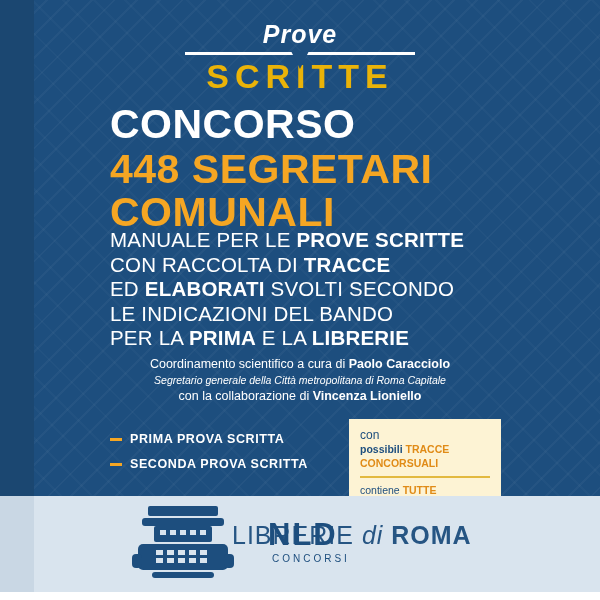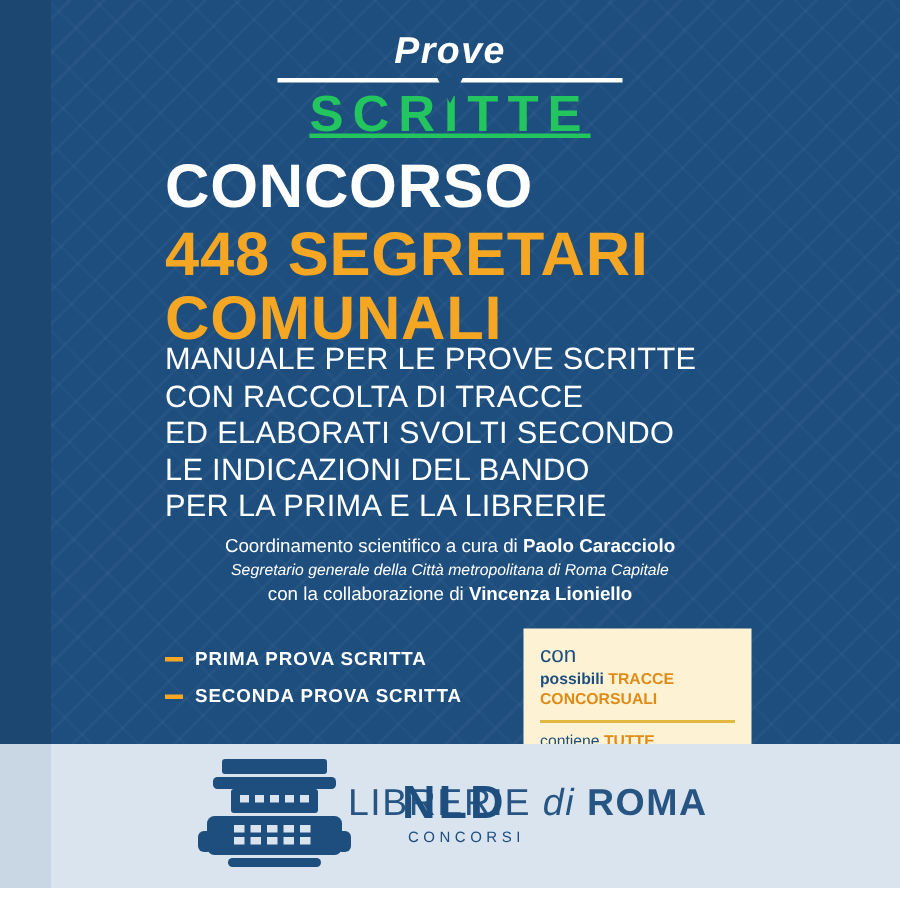--- a/index.html
+++ b/index.html
@@ -61,27 +61,26 @@
     position:relative;
   }
   .brand-rule::after{
     content:"";
     position:absolute; left:50%; top:-1px; transform:translateX(-50%);
     width:18px; height:18px;
     background:#1d4e7e;
     clip-path:polygon(50% 100%, 0 0, 100% 0);
   }
   .brand-scritte{
-    color:#22c55e;
+    color:#eab308;
     font-size:34px;
     font-weight:bold;
     letter-spacing:6px;
     margin-top:4px;
     line-height:1;
-    text-decoration:underline;
   }
 
   
   .titles{
     position:absolute; top:104px; left:110px; width:470px;
   }
   .t-concorso{
     color:#ffffff;
     font-size:41px;
     font-weight:bold;
@@ -105,21 +104,21 @@
   }
 
   
   .subtitle{
     position:absolute; top:228px; left:110px; width:460px;
     color:#ffffff;
     font-size:20.5px;
     line-height:1.20;
     letter-spacing:0.2px;
   }
-  .subtitle b{ font-weight:normal; }
+  .subtitle b{ font-weight:bold; }
   .subtitle .prova-scritta{
     display:block;
     color:#f5a623;
     font-weight:bold;
     margin-top:3px;
   }
 
   
   .credits{
     position:absolute; top:356px; left:0; width:600px;
@@ -149,21 +148,21 @@
     color:#ffffff; font-size:12.5px; font-weight:bold; letter-spacing:0.6px;
   }
 
   
   .yellow-box{
     position:absolute; top:419px; left:349px;
     width:152px; height:139px;
     background:#fdf3d4;
     padding:9px 11px 6px 11px;
   }
-  .yb-con{ font-size:15px; color:#1d4e7e; line-height:1.2; }
+  .yb-con{ font-size:12px; color:#1d4e7e; line-height:1.2; }
   .yb-line1{ font-size:10.5px; color:#1d4e7e; font-weight:bold; line-height:1.18; margin-top:1px;}
   .yb-rule{ width:100%; height:2px; background:#e2b93f; margin:7px 0 6px; }
   .yb-block{ font-size:10.5px; color:#1d4e7e; line-height:1.22; }
   .yb-orange{ color:#e08b17; font-weight:bold; }
 
   
   .typewriter{
     position:absolute; left:128px; bottom:8px;
     width:110px; height:84px;
   }

